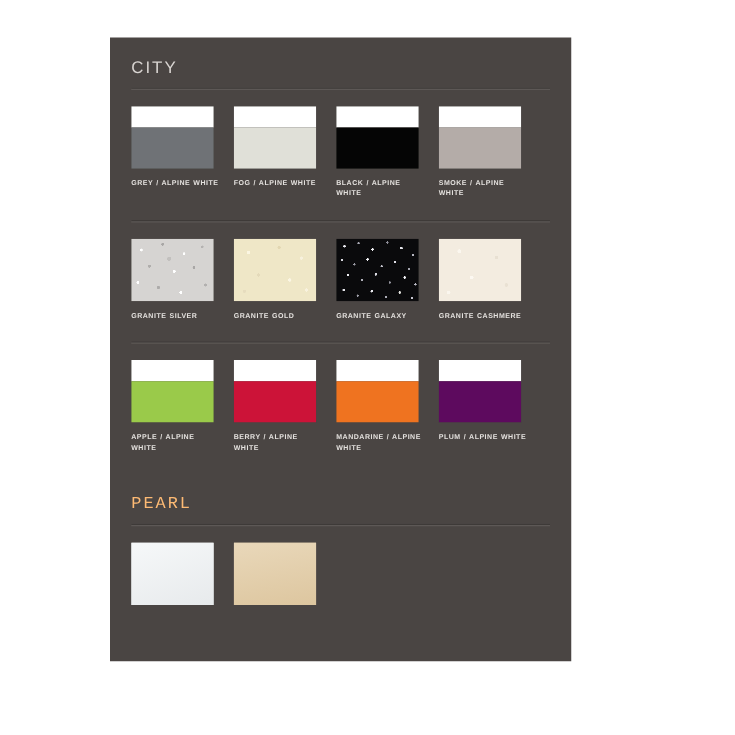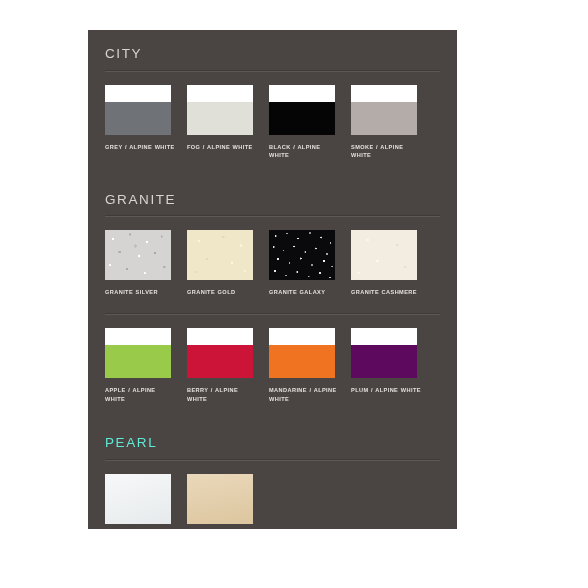--- a/index.html
+++ b/index.html
@@ -208,21 +208,20 @@
           <div class="swatch-cell">
             <div class="tile">
               <div class="top" style="background: rgb(255, 255, 255);"></div>
               <div class="bottom" style="background: rgb(180, 172, 168);"></div>
             </div>
             <div class="swatch-label" style="color: rgb(228, 225, 222);">SMOKE / ALPINE WHITE</div>
           </div>
         </div>
       </div>
       <div class="section sec-gap-granite">
-        <div class="section-title" style="color: rgb(216, 212, 209);">GRANITE</div>
         <div class="section-rule" style="background: rgb(93, 88, 86);"></div>
         <div class="swatch-row">
           <div class="swatch-cell">
             <div class="tile solid">
               <div class="bottom tex-silver"></div>
             </div>
             <div class="swatch-label" style="color: rgb(228, 225, 222);">GRANITE SILVER</div>
           </div>
           <div class="swatch-cell">
             <div class="tile solid">
@@ -271,21 +270,21 @@
           <div class="swatch-cell">
             <div class="tile">
               <div class="top" style="background: rgb(255, 255, 255);"></div>
               <div class="bottom" style="background: rgb(93, 10, 94);"></div>
             </div>
             <div class="swatch-label" style="color: rgb(228, 225, 222);">PLUM / ALPINE WHITE</div>
           </div>
         </div>
       </div>
       <div class="section sec-gap-pearl">
-        <div class="section-title" style="color: #5eead4;">PEARL</div>
+        <div class="section-title" style="color: #fdba74; font-family: Liberation Mono, monospace;">PEARL</div>
         <div class="section-rule" style="background: rgb(93, 88, 86);"></div>
         <div class="swatch-row">
           <div class="swatch-cell">
             <div class="tile solid">
               <div class="bottom tex-snow"></div>
             </div>
           </div>
           <div class="swatch-cell">
             <div class="tile solid">
               <div class="bottom tex-sand"></div>

